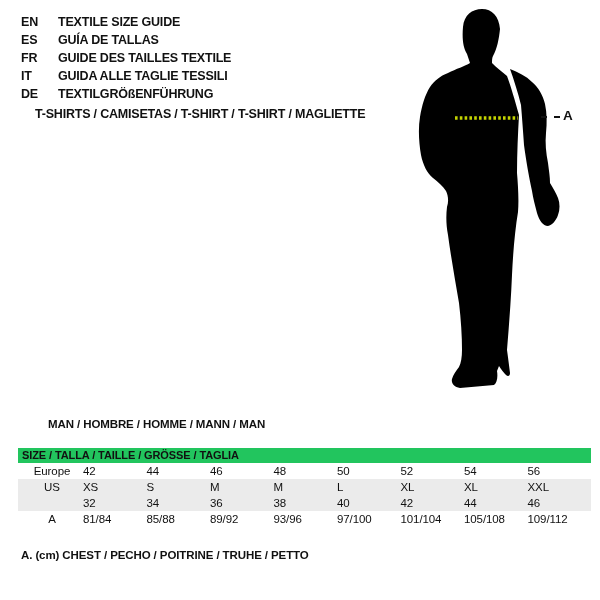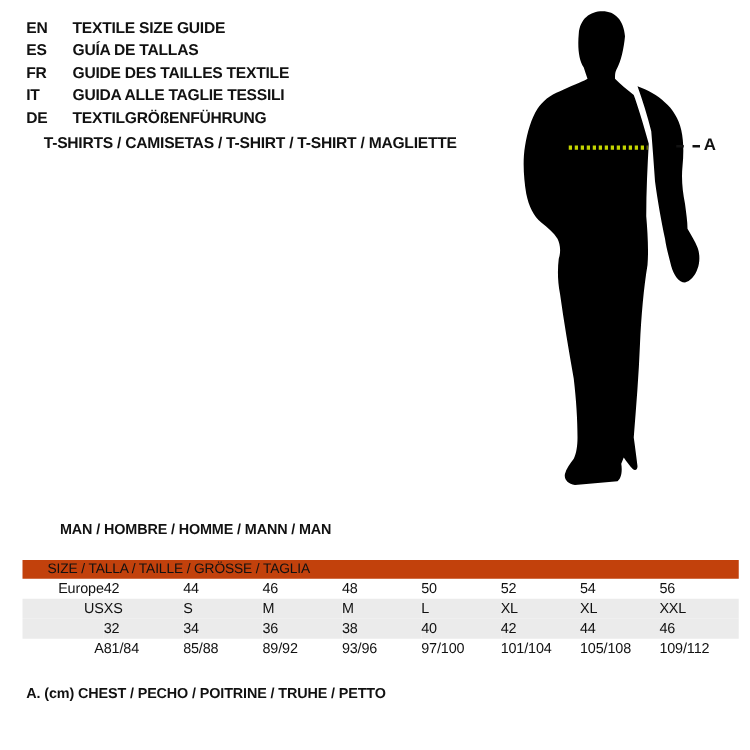--- a/index.html
+++ b/index.html
@@ -19,26 +19,26 @@
   .figure-wrap{position:absolute;left:410px;top:5px;width:185px;height:390px;}
   .figure-wrap svg{position:absolute;left:0;top:0;}
   .marker-dashes{position:absolute;left:131px;top:111px;width:19px;height:0;
     border-top:2px dashed #111;}
   .marker-label{position:absolute;left:153px;top:103px;font-weight:700;font-size:13.5px;}
   
   .man-label{position:absolute;left:21px;top:418px;font-weight:700;font-size:11.5px;
     letter-spacing:-0.1px;padding-left:27px;}
   
   .size-table{position:absolute;left:18px;top:448px;width:573px;font-size:11.5px;}
-  .table-header{height:15px;line-height:15px;background:#c2410c;padding-left:20px;
-    font-size:11px;font-weight:400;letter-spacing:-0.1px;}
+  .table-header{height:15px;line-height:15px;background:#22c55e;padding-left:4px;
+    font-size:11px;font-weight:700;letter-spacing:-0.1px;}
   .size-table table{width:100%;border-collapse:collapse;table-layout:fixed;}
   .size-table td{height:16px;text-align:left;font-weight:400;padding:0;
     font-size:11.5px;letter-spacing:-0.1px;}
-  .size-table td.rowlabel{width:62px;text-align:right;padding-left:3px;margin-left:20px;}
+  .size-table td.rowlabel{width:62px;text-align:center;padding-left:3px;margin-left:20px;}
   .size-table tr.shaded{background:#ebebeb;}
   
   .footnote{position:absolute;left:21px;top:549px;font-weight:700;font-size:11.5px;
     letter-spacing:-0.1px;white-space:nowrap;}
 </style>
 </head>
 <body>
 
 <div class="canvas">
 

